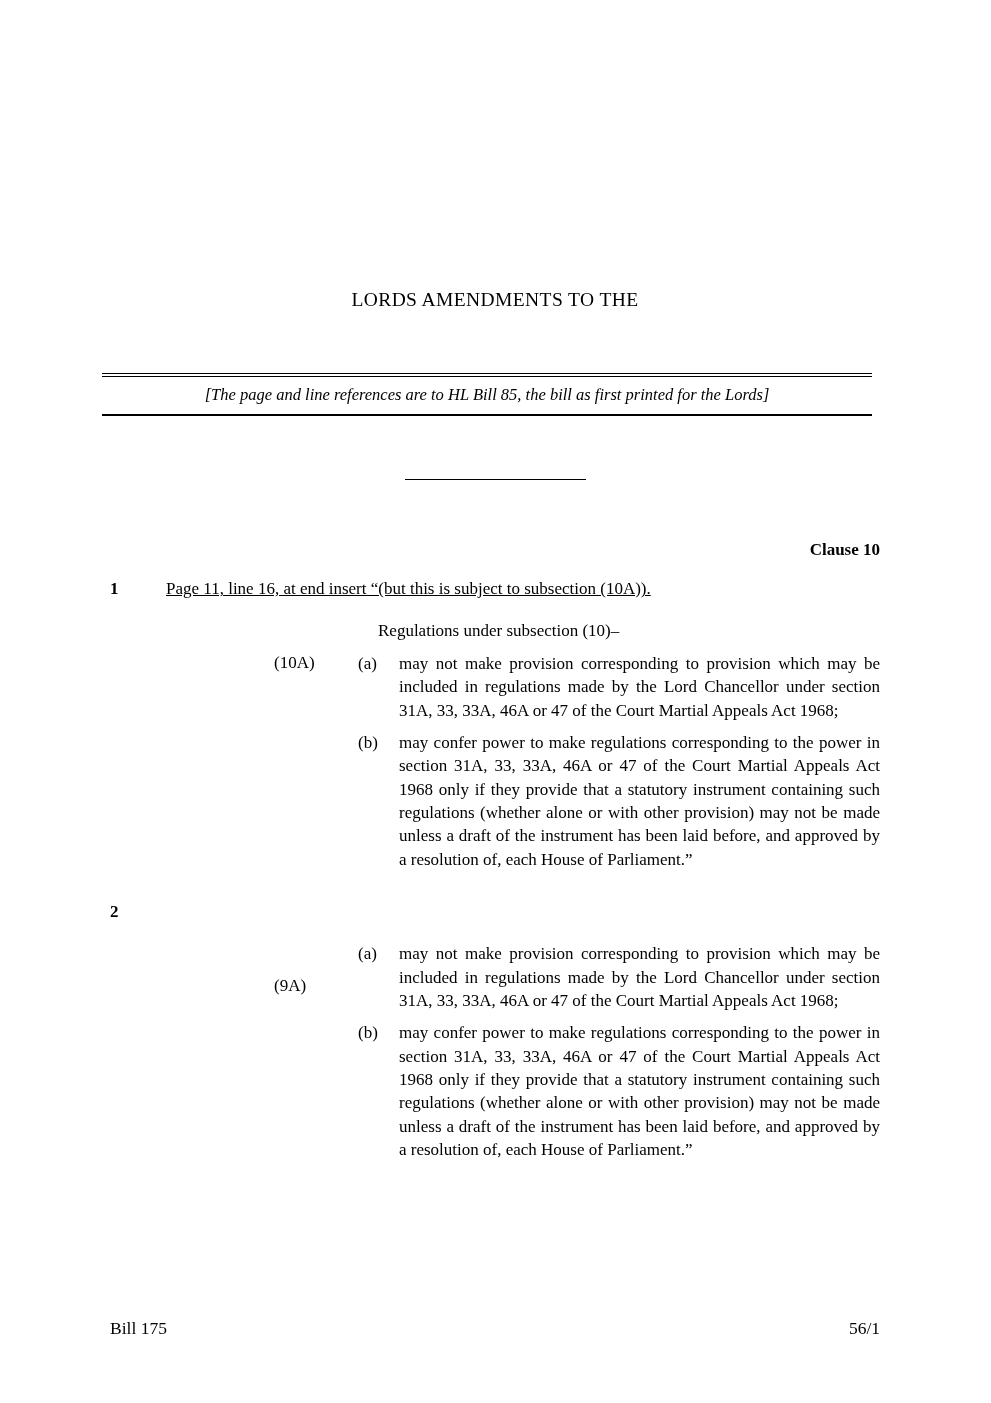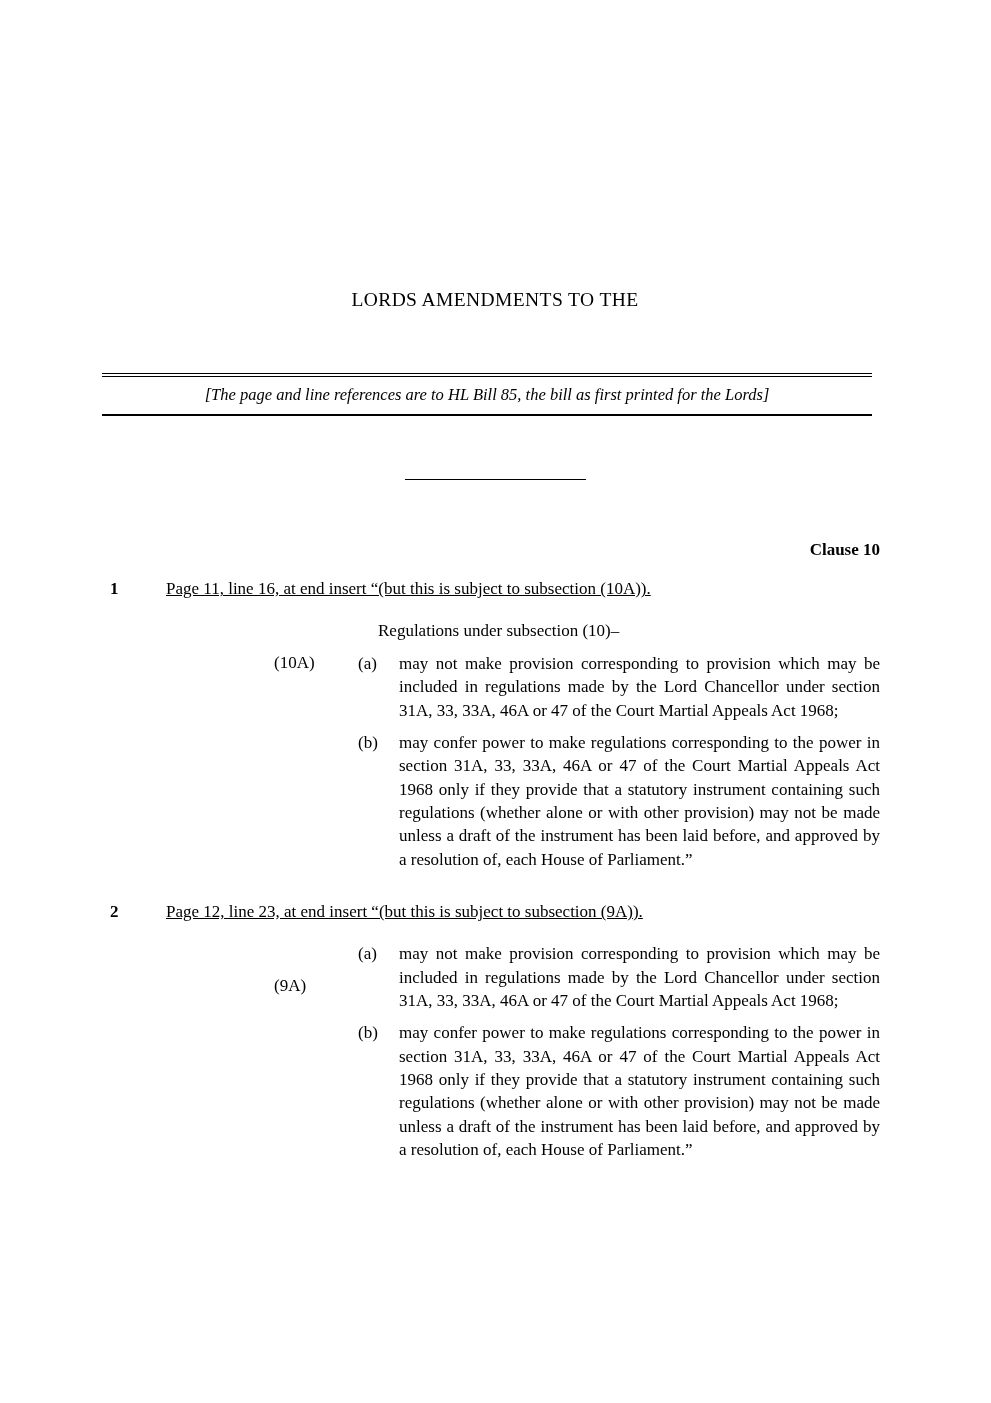--- a/index.html
+++ b/index.html
@@ -222,34 +222,37 @@
       <div class="para-row">
         <div class="para-label">(b)</div>
         <div class="para-text">may confer power to make regulations corresponding to the power in section 31A, 33, 33A, 46A or 47 of the Court Martial Appeals Act 1968 only if they provide that a statutory instrument containing such regulations (whether alone or with other provision) may not be made unless a draft of the instrument has been laid before, and approved by a resolution of, each House of Parliament.”</div>
       </div>
     </div>
 
     <div class="clause-block-2">
 
       <div class="amend-row">
         <div class="amend-num">2</div>
-        <div class="amend-text">Page 12, line 23, at end insert “(but this is subject to subsection (9A)).</div>
       </div>
 
       <div class="subsec-row">
         <div class="subsec-label">(9A)</div>
       </div>
 
       <div class="para-row">
         <div class="para-label">(a)</div>
         <div class="para-text">may not make provision corresponding to provision which may be included in regulations made by the Lord Chancellor under section 31A, 33, 33A, 46A or 47 of the Court Martial Appeals Act 1968;</div>
       </div>
 
       <div class="para-row">
         <div class="para-label">(b)</div>
         <div class="para-text">may confer power to make regulations corresponding to the power in section 31A, 33, 33A, 46A or 47 of the Court Martial Appeals Act 1968 only if they provide that a statutory instrument containing such regulations (whether alone or with other provision) may not be made unless a draft of the instrument has been laid before, and approved by a resolution of, each House of Parliament.”</div>
       </div>
     </div>
 
   </div>
 
+  <div class="footer">
+    <span>Bill 175</span>
+    <span>56/1</span>
+  </div>
 
 </div>
 
 </body></html>

